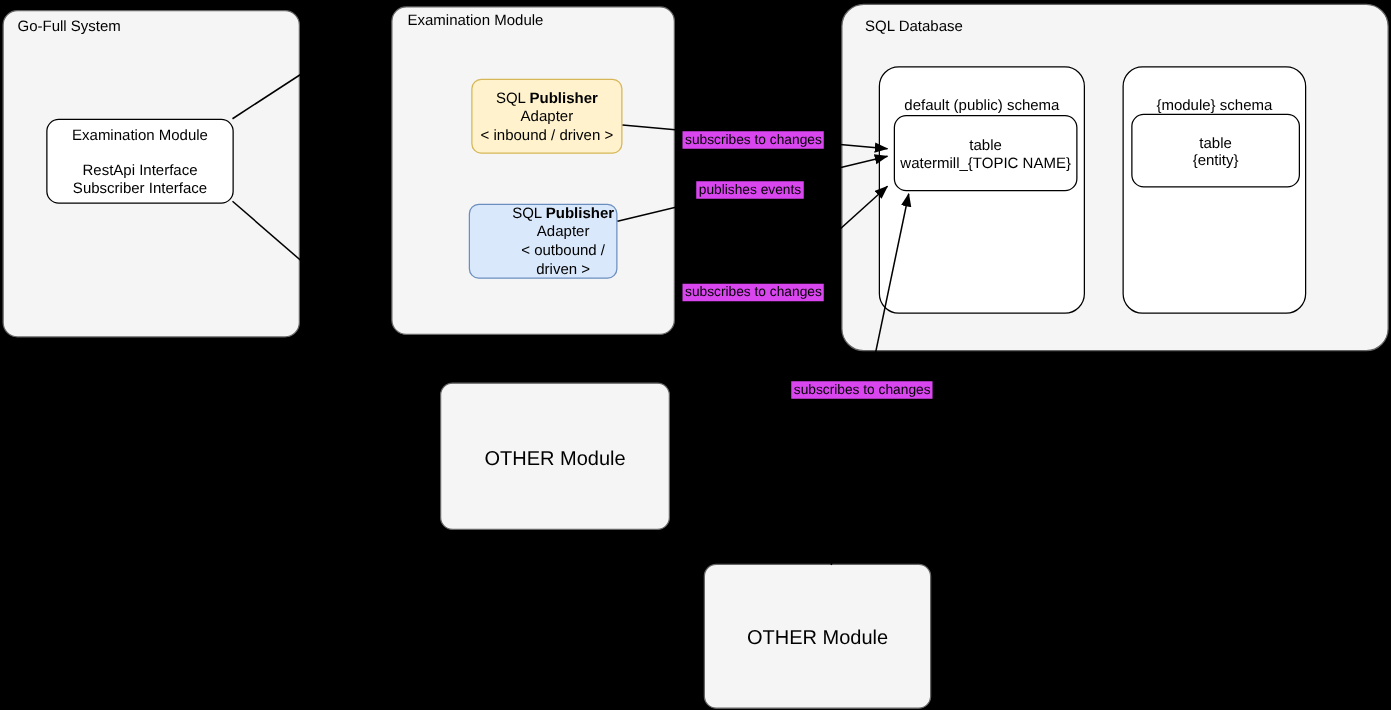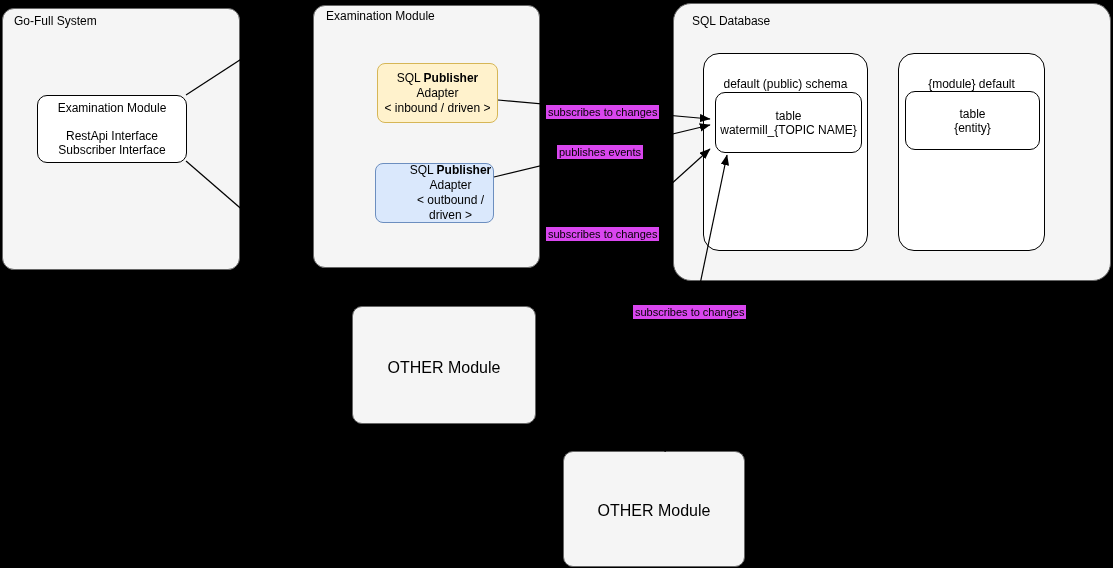--- a/index.html
+++ b/index.html
@@ -76,21 +76,21 @@
 
   <div class="schema-box" style="left:703px;top:53px;width:165px;height:198px;">
     <div class="schema-title">default (public) schema</div>
   </div>
   <div class="white-box" style="left:715px;top:92px;width:147px;height:61px;border-radius:10px;z-index:4;">
     <div>table</div>
     <div>watermill_{TOPIC NAME}</div>
   </div>
 
   <div class="schema-box" style="left:898px;top:53px;width:147px;height:198px;">
-    <div class="schema-title">{module} default</div>
+    <div class="schema-title">{module} schema</div>
   </div>
   <div class="white-box" style="left:905px;top:91px;width:135px;height:59px;border-radius:10px;z-index:4;">
     <div>table</div>
     <div>{entity}</div>
   </div>
 
   <div class="container" style="left:352px;top:306px;width:184px;height:118px;border-radius:10px;"></div>
   <div class="module-label" style="left:352px;top:359px;width:184px;">OTHER Module</div>
 
   <div class="container" style="left:563px;top:451px;width:182px;height:116px;border-radius:10px;"></div>

